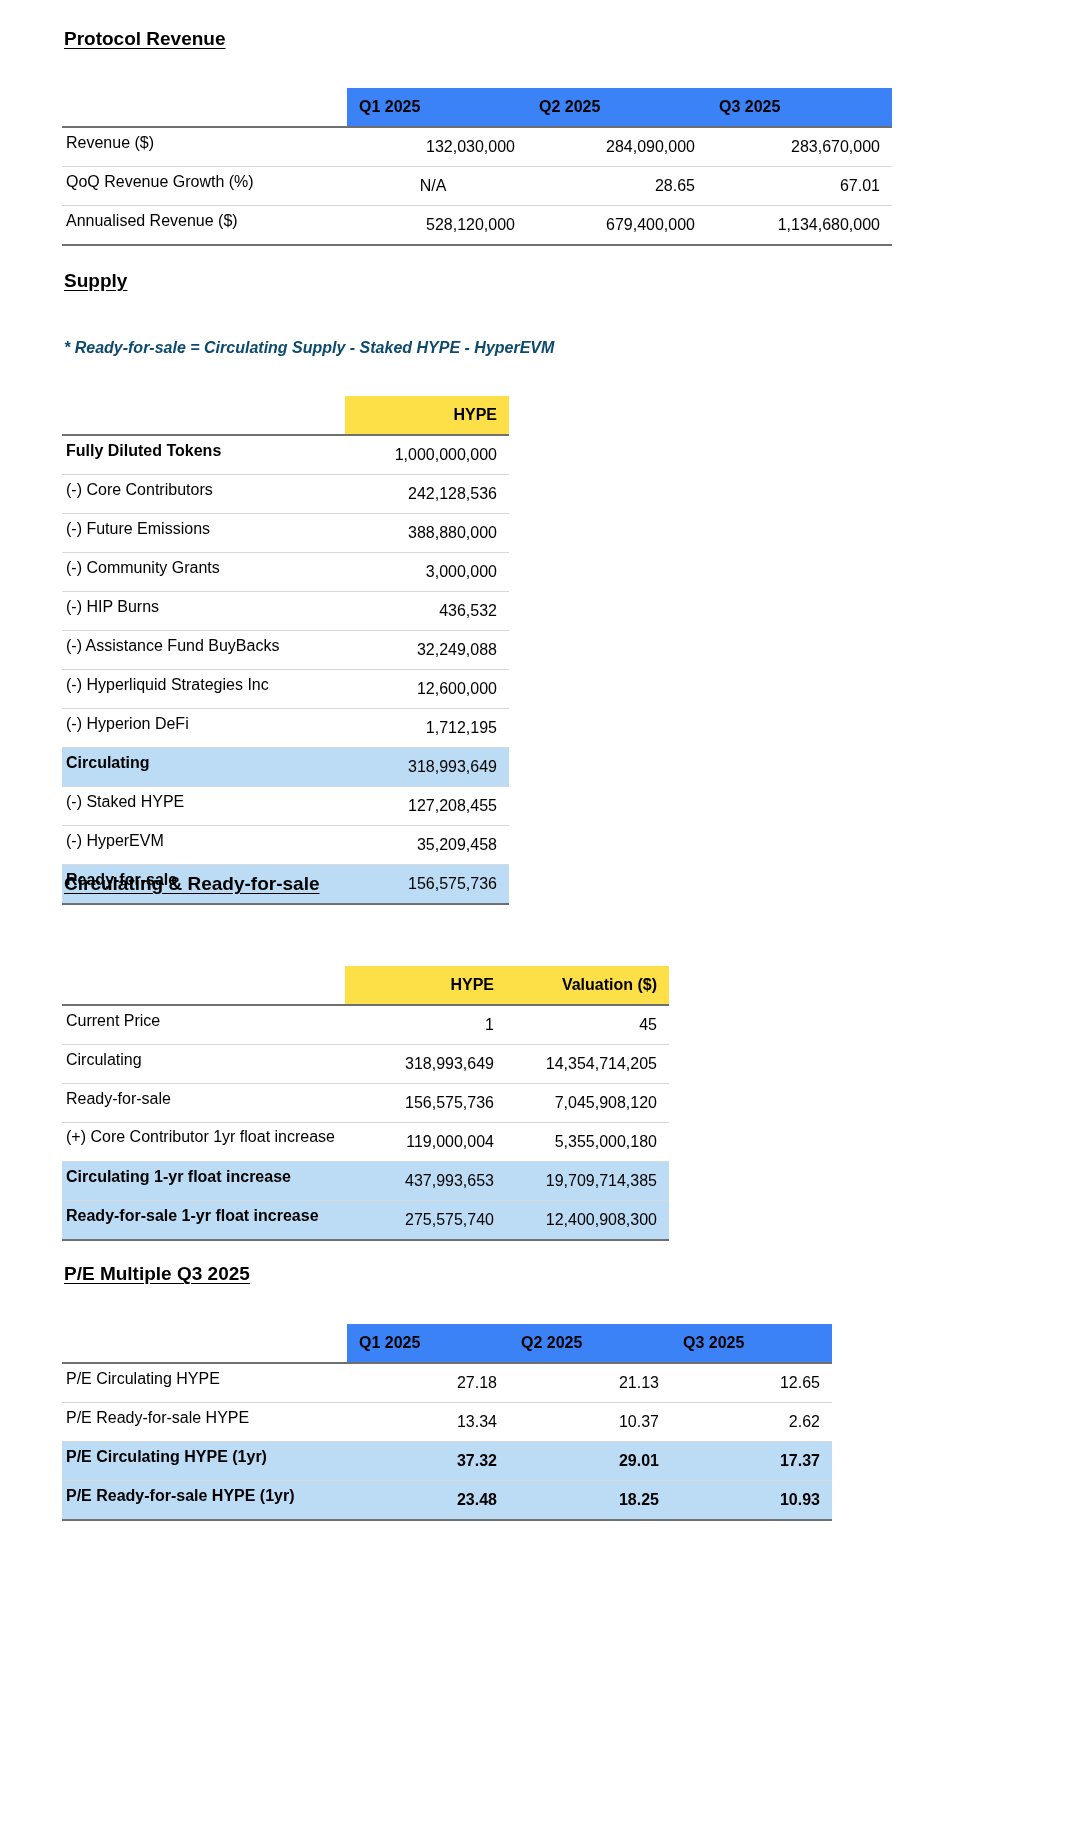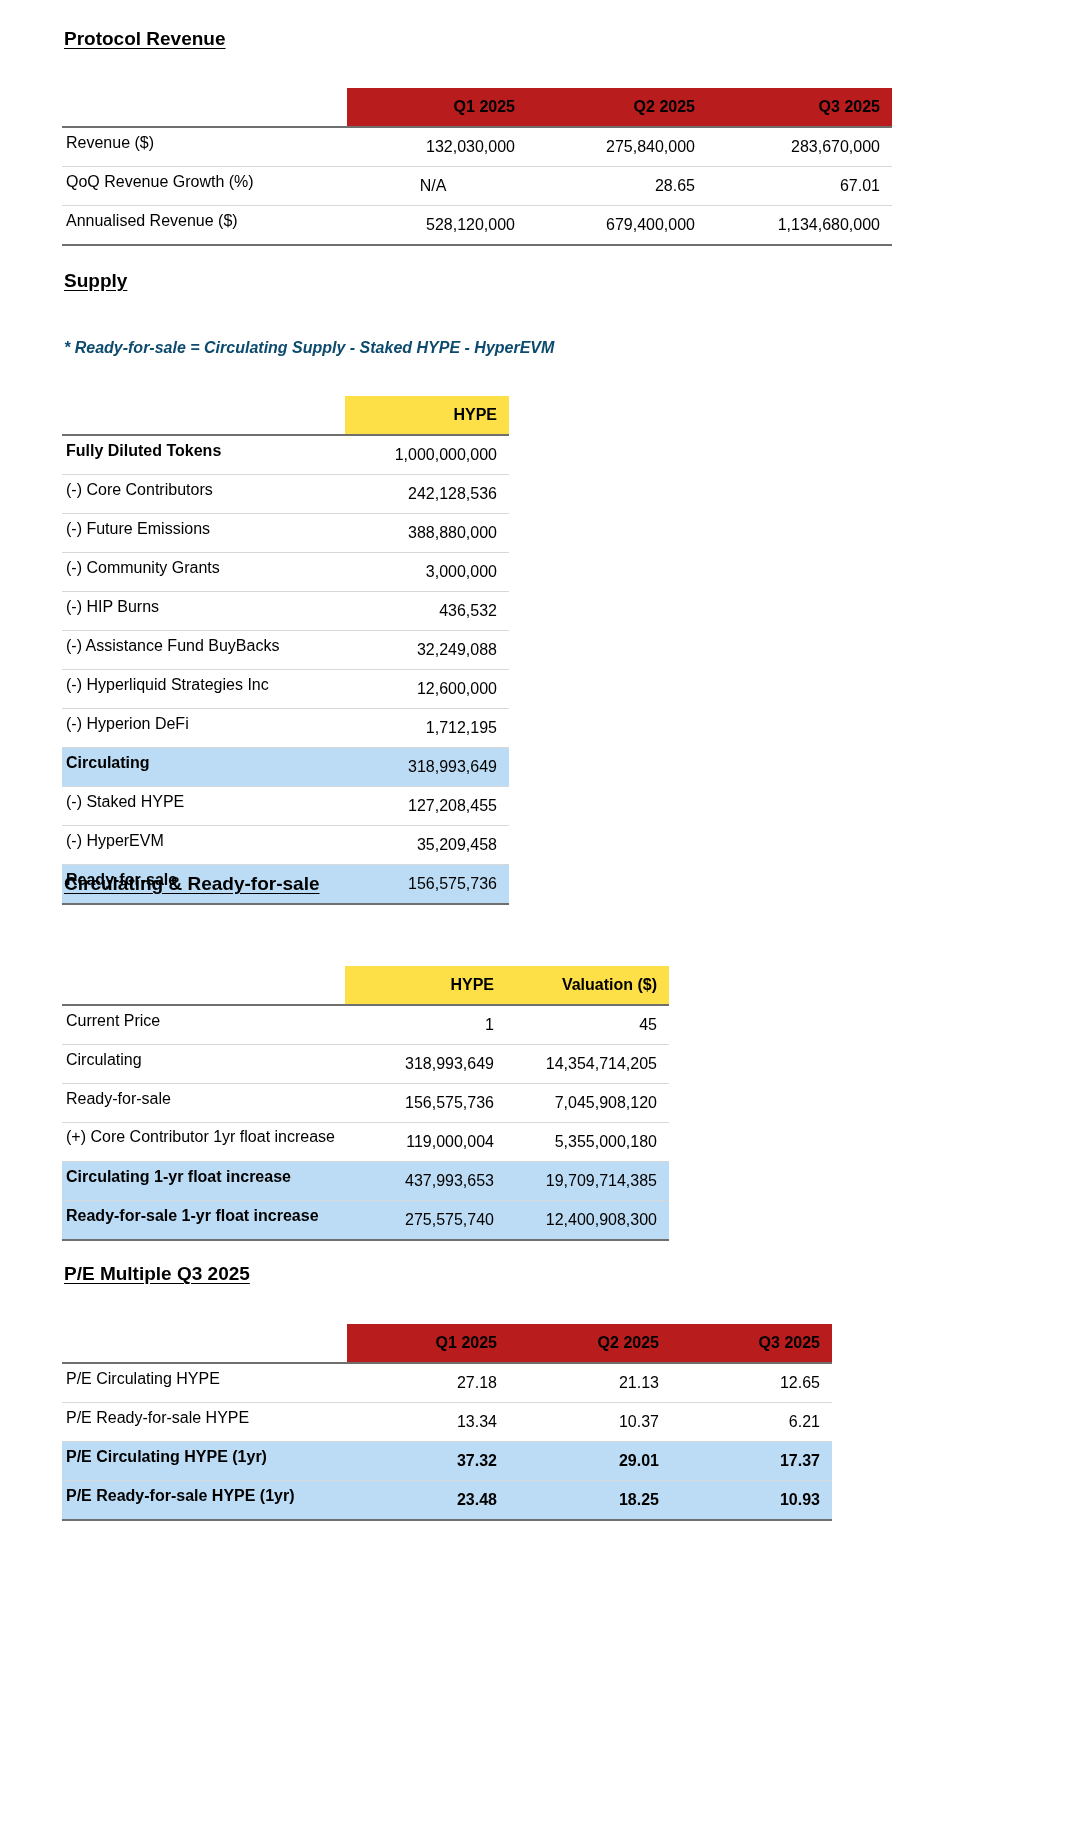--- a/index.html
+++ b/index.html
@@ -49,23 +49,23 @@
   }
   .cell {
     padding: 9px 12px 9px 4px;
     line-height: 1.25;
   }
   .cell-left {
     padding: 0 8px 9px 4px;
     text-align: left;
   }
   .hdr {
-    background: #b91c1c;
-    font-weight: bold;
-    text-align: right;
+    background: #3b82f6;
+    font-weight: bold;
+    text-align: left;
     padding: 10px 12px;
     font-size: 16px;
   }
   .hdr-right {
     background: #fde047;
     font-weight: bold;
     text-align: right;
     padding: 10px 12px;
     font-size: 16px;
   }
@@ -153,21 +153,21 @@
           <th class="hdr-blank"></th>
           <th class="hdr">Q1 2025</th>
           <th class="hdr">Q2 2025</th>
           <th class="hdr">Q3 2025</th>
         </tr>
       </thead>
       <tbody>
         <tr class="row-line rule-top">
           <td class="cell cell-left">Revenue ($)</td>
           <td class="cell num">132,030,000</td>
-          <td class="cell num">275,840,000</td>
+          <td class="cell num">284,090,000</td>
           <td class="cell num">283,670,000</td>
         </tr>
         <tr class="row-line">
           <td class="cell cell-left">QoQ Revenue Growth (%)</td>
           <td class="cell ctr">N/A</td>
           <td class="cell num">28.65</td>
           <td class="cell num">67.01</td>
         </tr>
         <tr class="rule-bottom">
           <td class="cell cell-left">Annualised Revenue ($)</td>
@@ -329,21 +329,21 @@
         <tr class="row-line rule-top">
           <td class="cell cell-left">P/E Circulating HYPE</td>
           <td class="cell num">27.18</td>
           <td class="cell num">21.13</td>
           <td class="cell num">12.65</td>
         </tr>
         <tr class="row-line">
           <td class="cell cell-left">P/E Ready-for-sale HYPE</td>
           <td class="cell num">13.34</td>
           <td class="cell num">10.37</td>
-          <td class="cell num">6.21</td>
+          <td class="cell num">2.62</td>
         </tr>
         <tr class="row-line hl">
           <td class="cell cell-left bold hl">P/E Circulating HYPE (1yr)</td>
           <td class="cell num bold hl">37.32</td>
           <td class="cell num bold hl">29.01</td>
           <td class="cell num bold hl">17.37</td>
         </tr>
         <tr class="rule-bottom hl">
           <td class="cell cell-left bold hl">P/E Ready-for-sale HYPE (1yr)</td>
           <td class="cell num bold hl">23.48</td>

